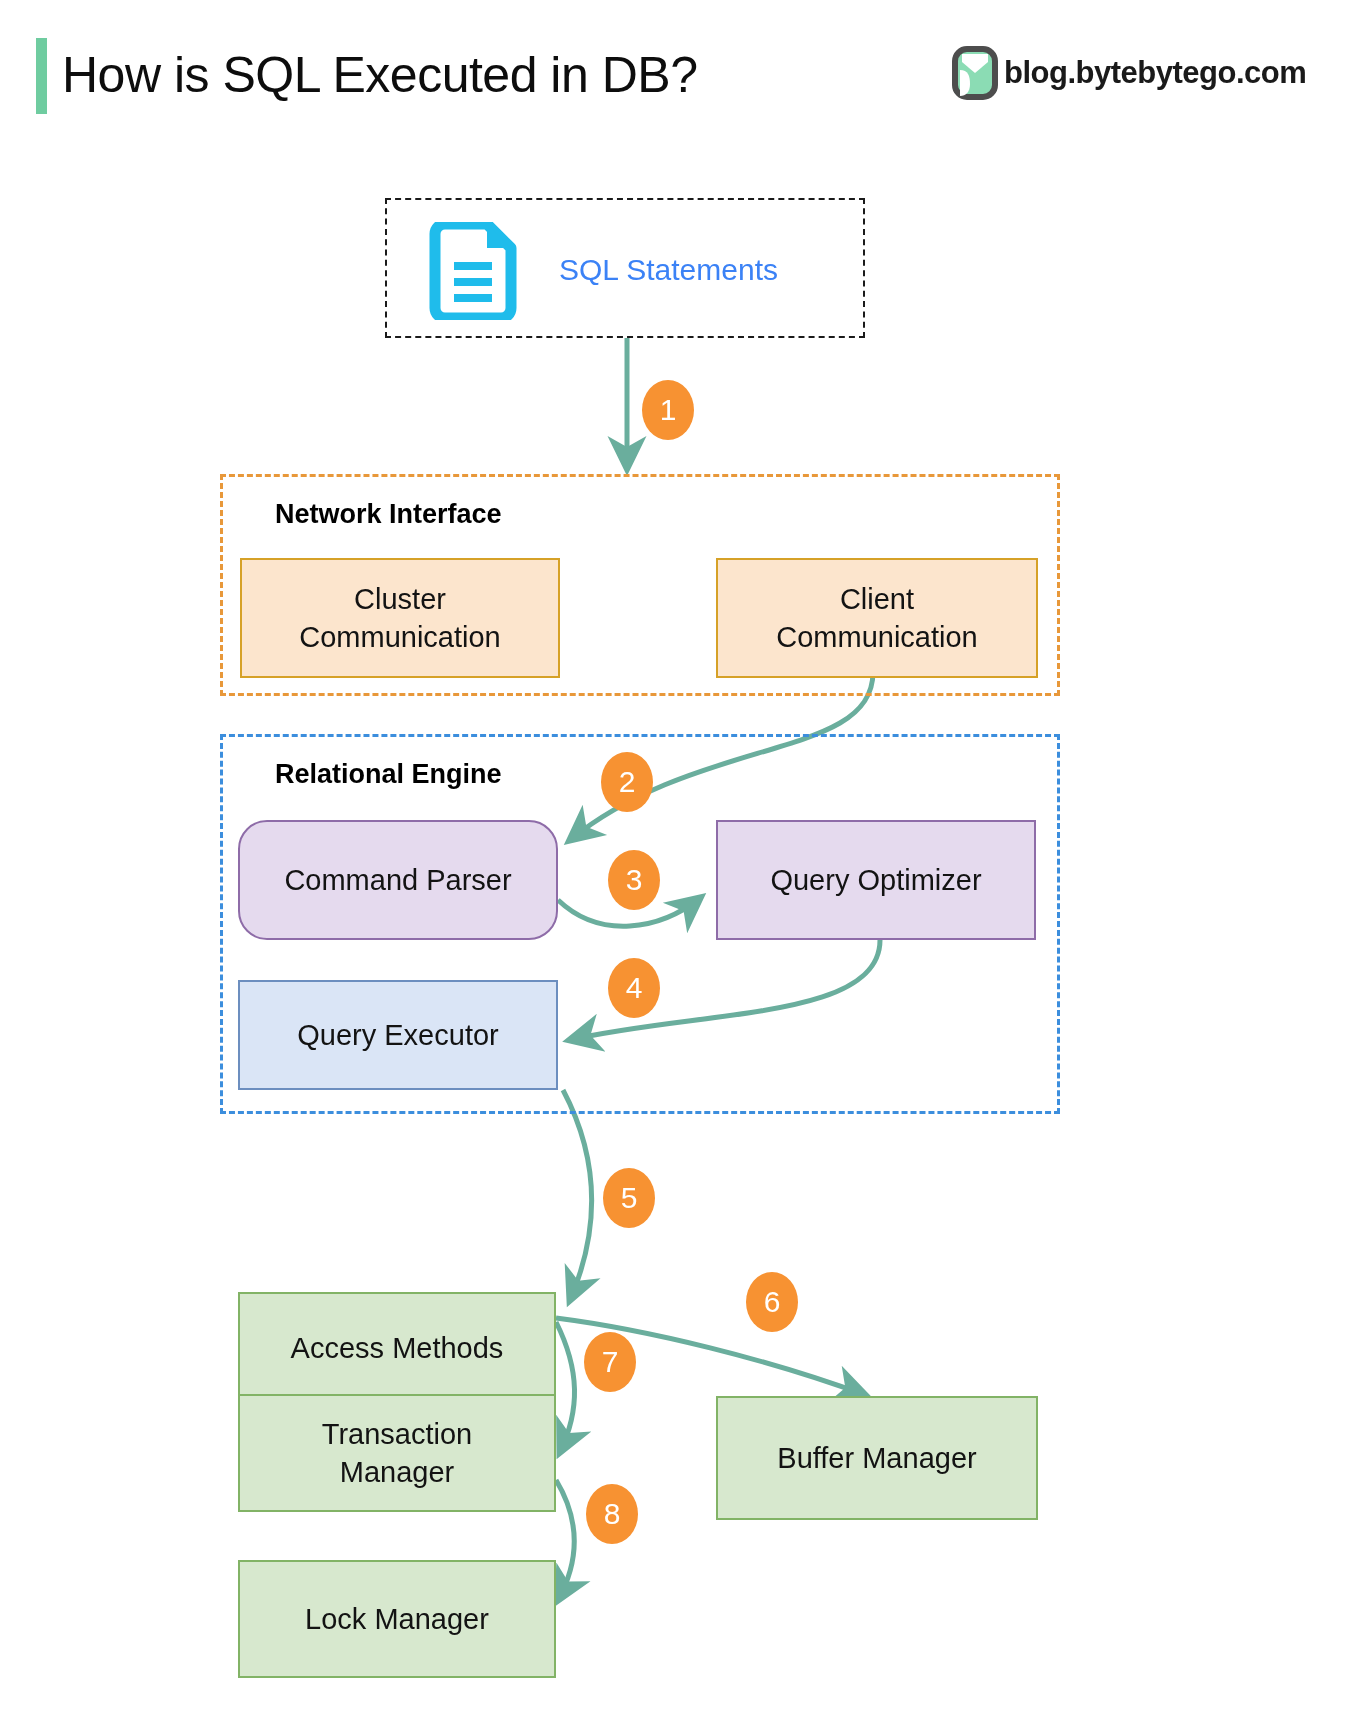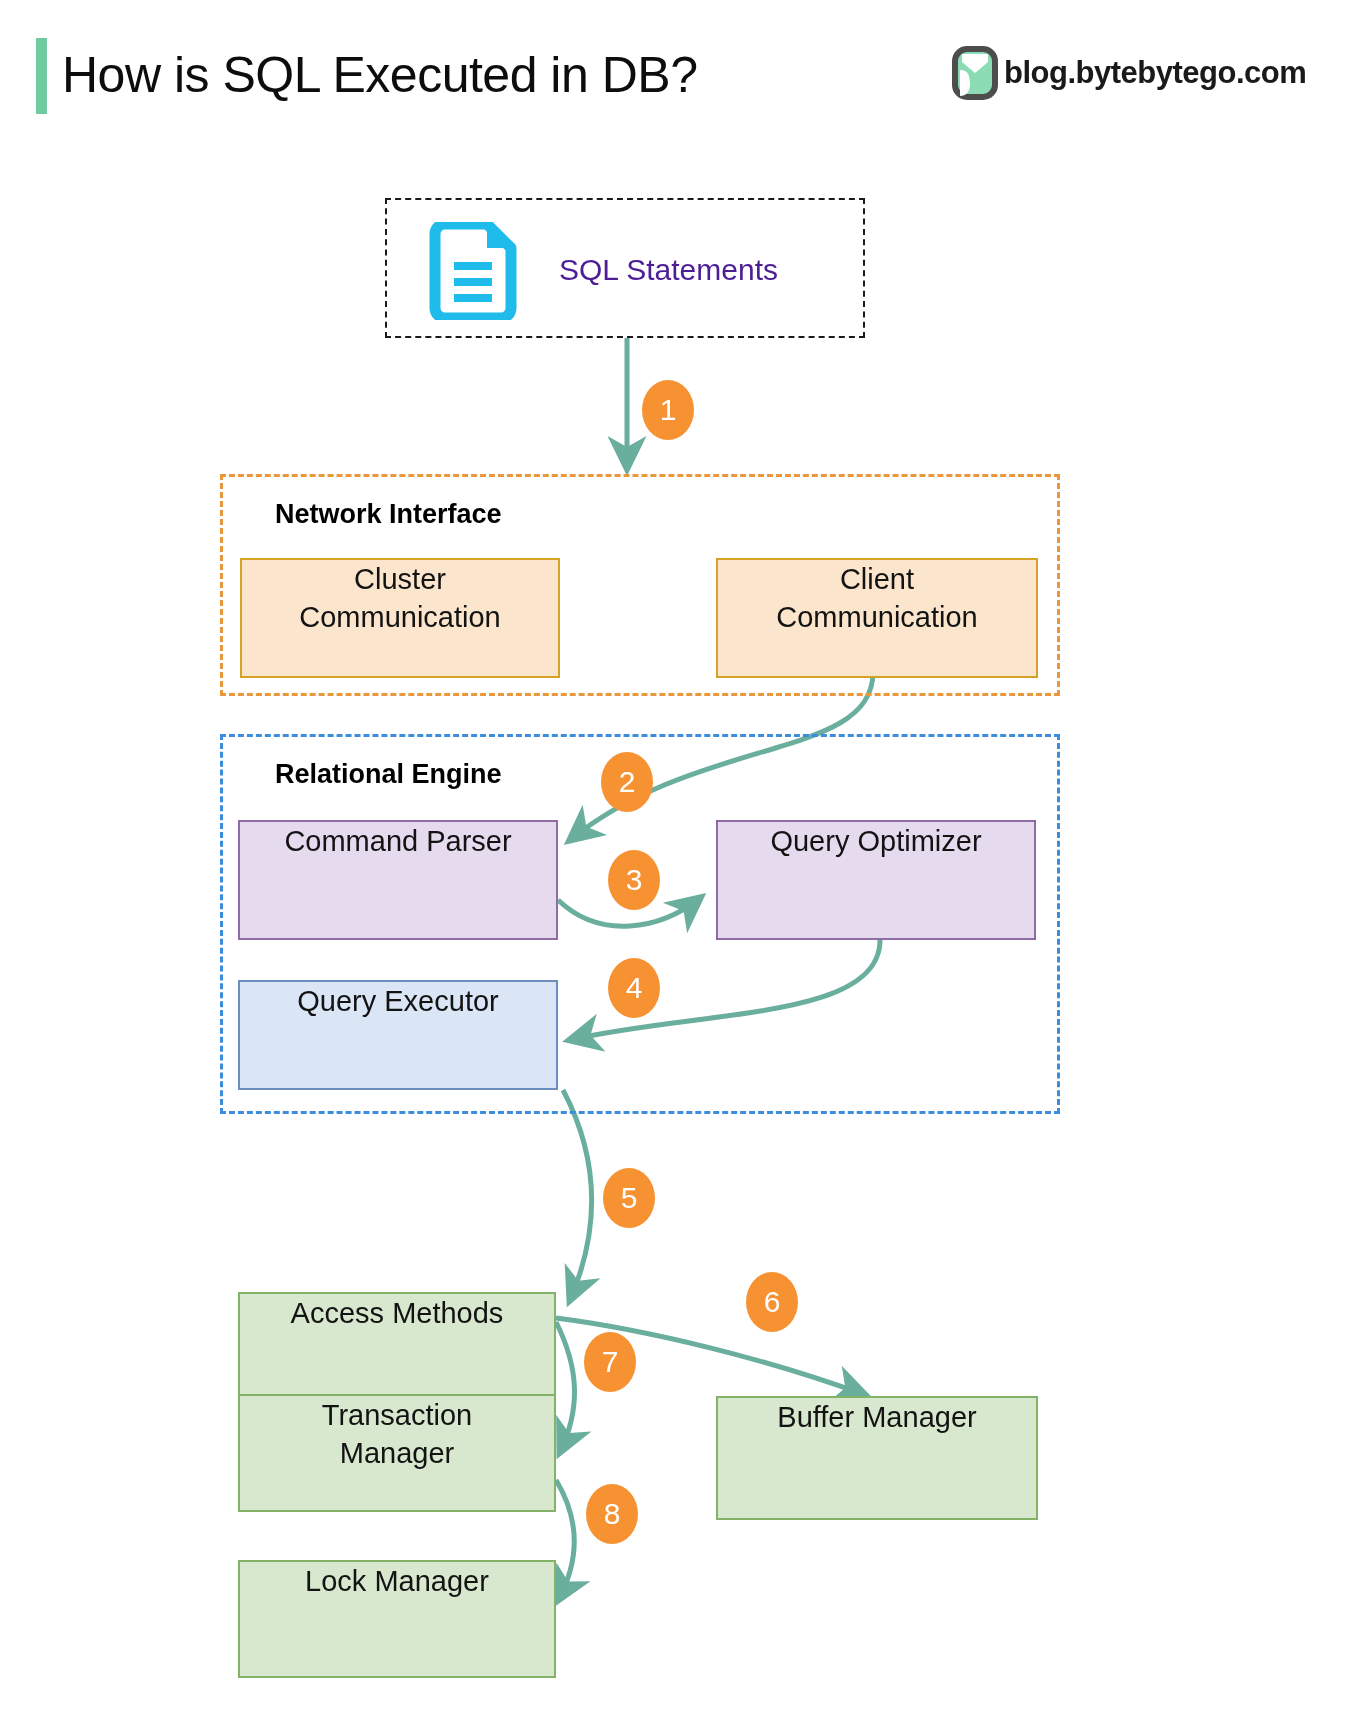--- a/index.html
+++ b/index.html
@@ -77,21 +77,21 @@
     font-size: 27px;
     font-weight: 700;
     color: #000000;
     white-space: nowrap;
     margin-left: 34px;
   }
   .node {
     position: absolute;
     box-sizing: border-box;
     display: flex;
-    align-items: flex-start;
+    align-items: center;
     justify-content: center;
     text-align: center;
     font-size: 29px;
     color: #131313;
     line-height: 1.32;
   }
 
   
   #sql-box {
     border: 2px dashed #1a1a1a;
@@ -102,21 +102,21 @@
     width: 96px; height: 98px;
   }
   #sql-label {
     position: absolute;
     left: 172px; top: 0;
     width: 300px; height: 140px;
     display: flex;
     align-items: center;
     justify-content: flex-start;
     font-size: 30px;
-    color: #4c1d95;
+    color: #3b82f6;
   }
 
   
   #grp-network { border: 3px dashed #E8983A; }
   .node-orange {
     background: #FCE5CD;
     border: 2px solid #D6A127;
   }
 
   
@@ -219,21 +219,21 @@
   <div class="node node-orange" style="left:716px; top:558px; width:322px; height:120px;">
     <div>
       <div>Client</div>
       <div>Communication</div>
     </div>
   </div>
 
   <div id="grp-relational" class="group" style="left:220px; top:734px; width:840px; height:380px;">
     <div class="group-title" style="left:18px; top:22px;">Relational Engine</div>
   </div>
-  <div class="node node-purple" style="left:238px; top:820px; width:320px; height:120px;">Command Parser</div>
+  <div class="node node-purple" style="left:238px; top:820px; width:320px; height:120px;border-radius:29px;">Command Parser</div>
   <div class="node node-purple" style="left:716px; top:820px; width:320px; height:120px;">Query Optimizer</div>
   <div class="node node-blue" style="left:238px; top:980px; width:320px; height:110px;">Query Executor</div>
 
   <div class="node node-green" style="left:238px; top:1292px; width:318px; height:112px;">Access Methods</div>
   <div class="node node-green" style="left:716px; top:1396px; width:322px; height:124px;">Buffer Manager</div>
   <div class="node node-green" style="left:238px; top:1394px; width:318px; height:118px;">
     <div>
       <div>Transaction</div>
       <div>Manager</div>
     </div>

